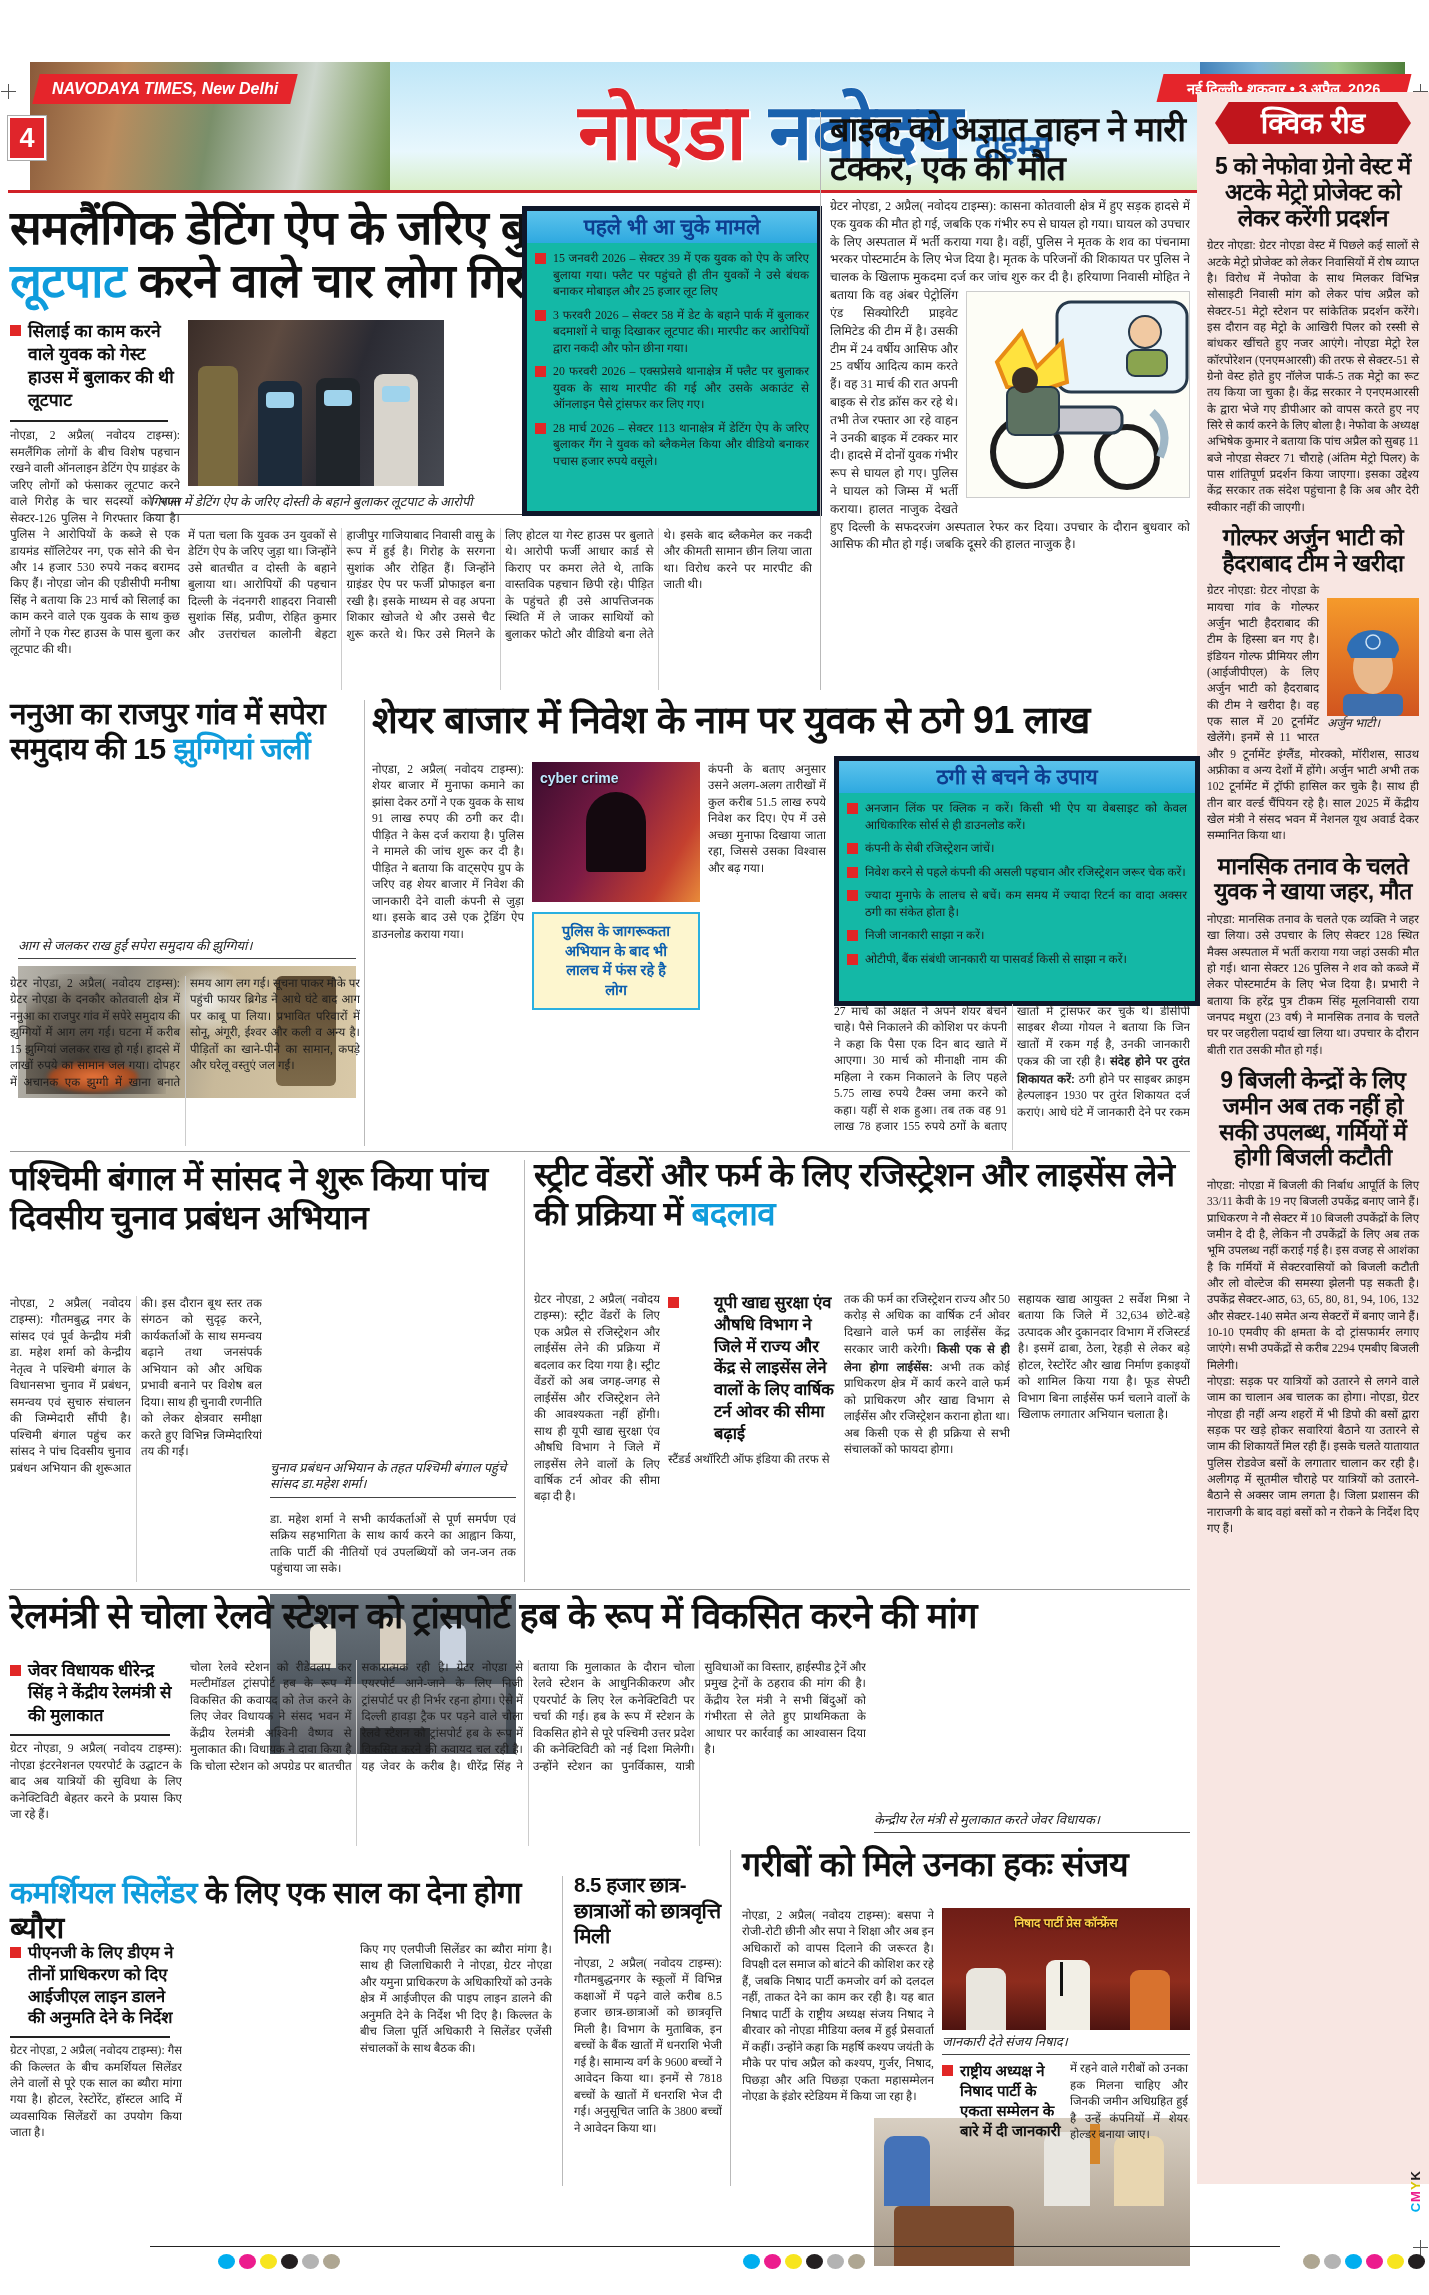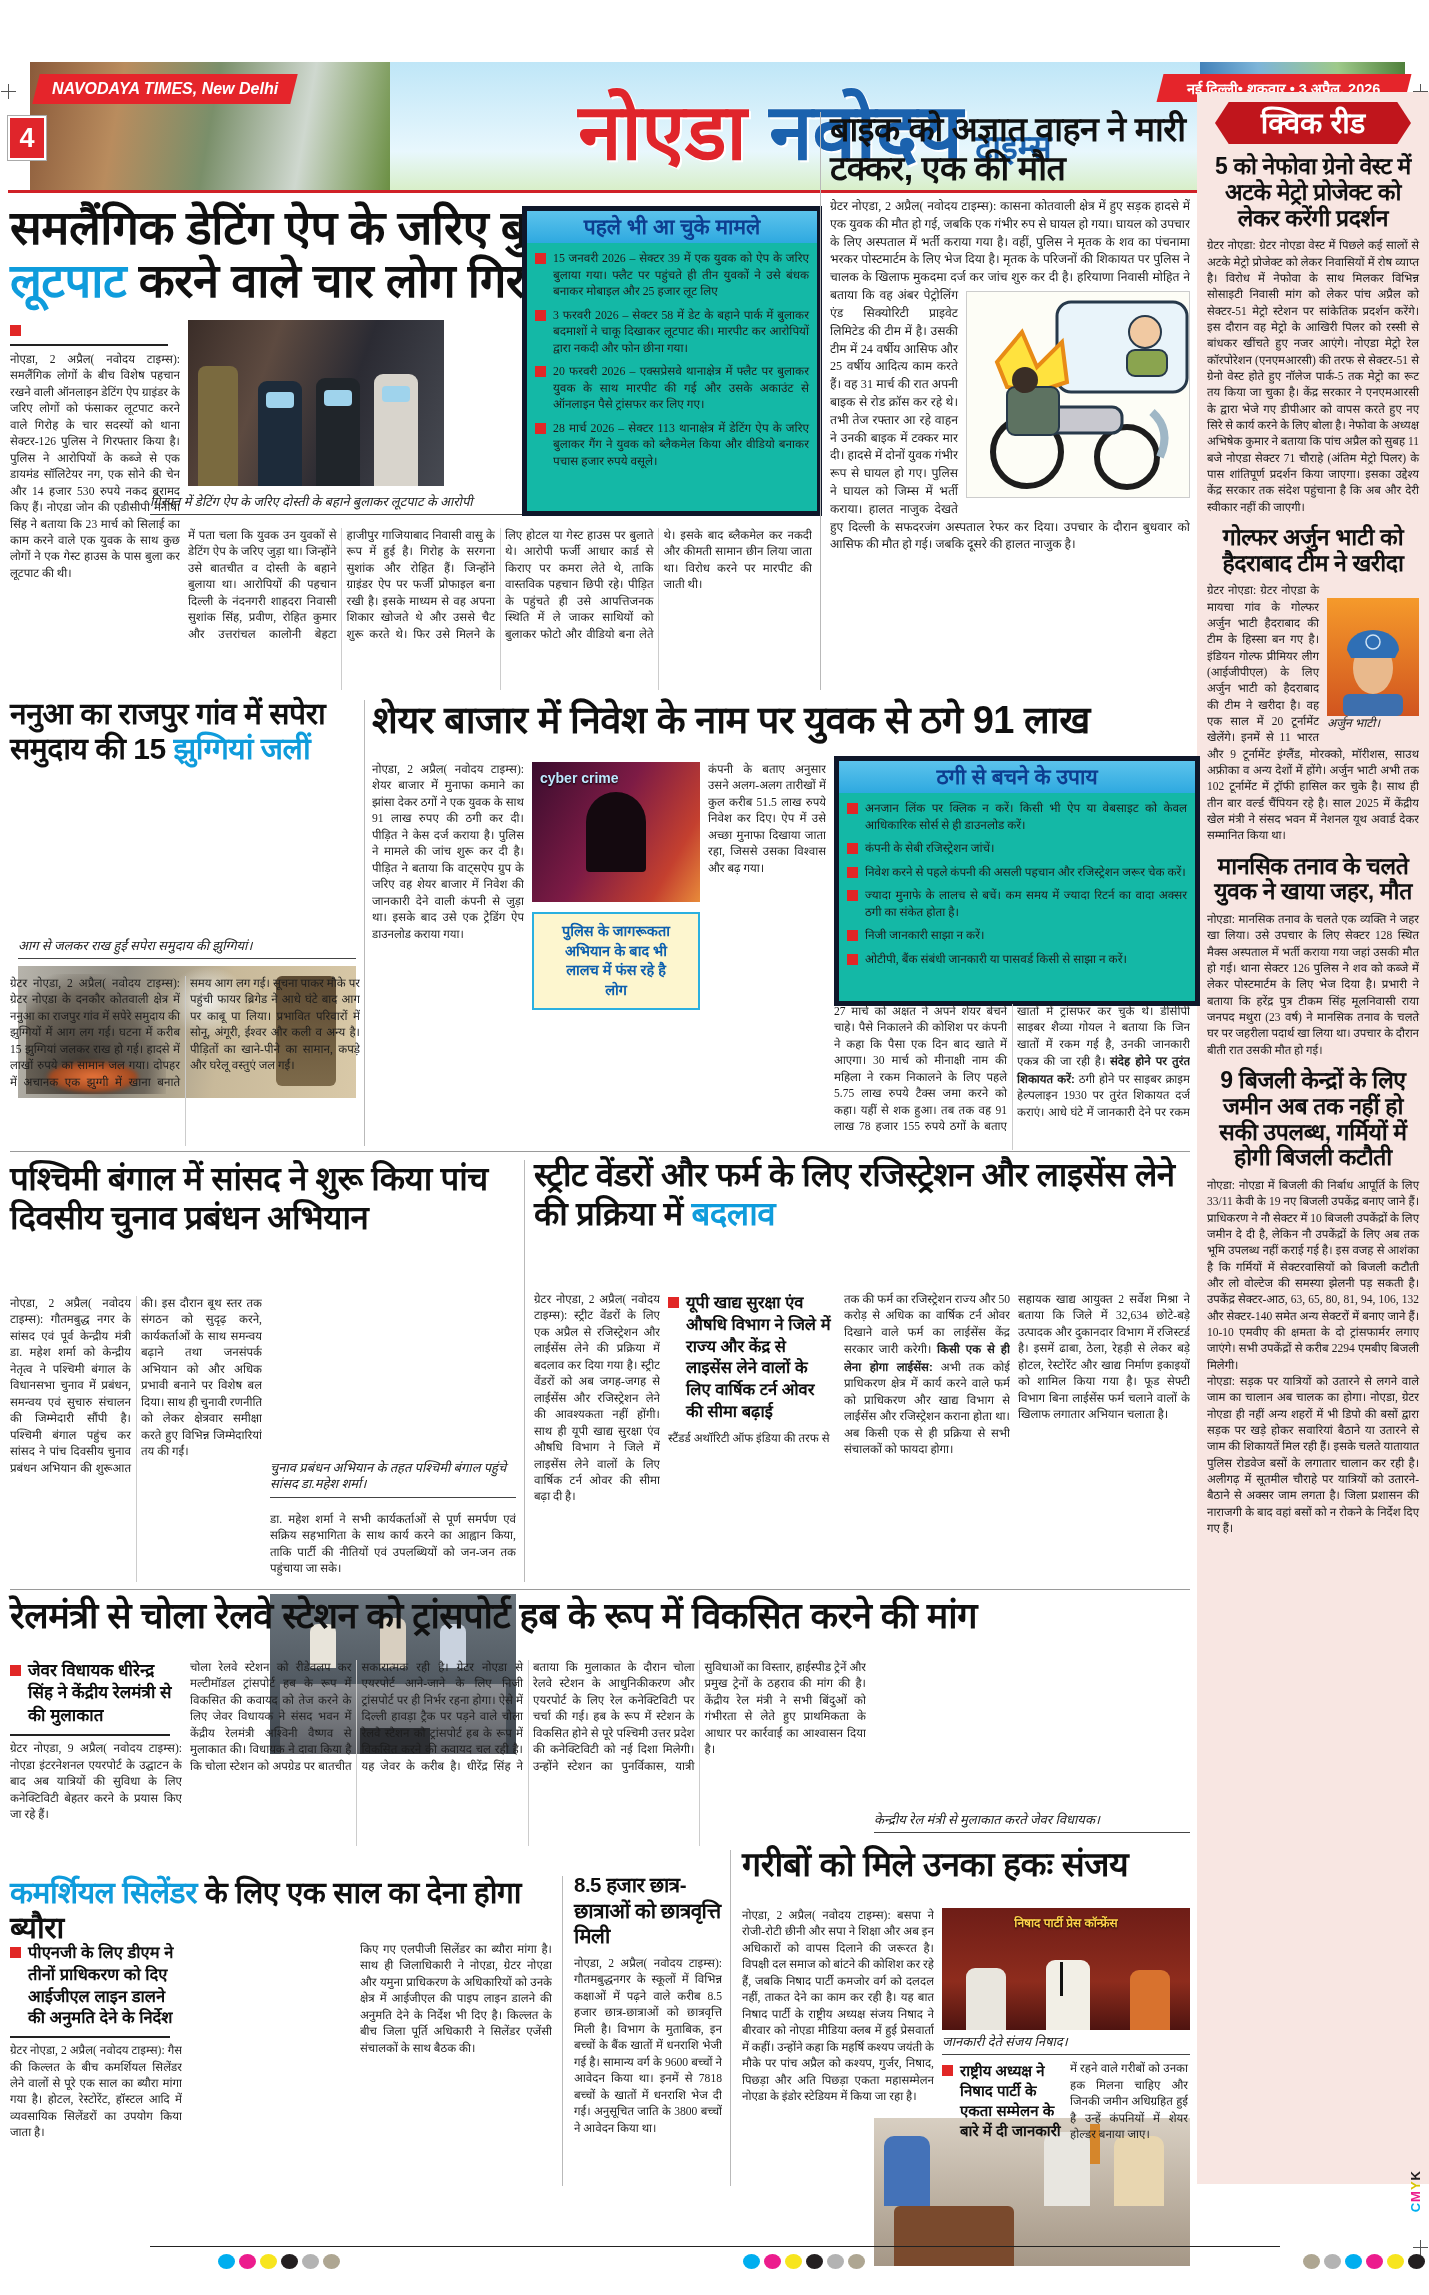--- a/index.html
+++ b/index.html
@@ -69,20 +69,21 @@
   <div class="abs" style="left:8px;top:190px;width:1399px;height:3px;background:#d02128;"></div>
 
   <div class="abs hl" style="left:10px;top:203px;width:810px;font-size:47px;">समलैंगिक डेटिंग ऐप के जरिए बुला कर</div>
   <div class="abs hl" style="left:10px;top:256px;width:810px;font-size:47px;">
     <span class="blue">लूटपाट</span><span> करने वाले चार लोग गिरफ्तार</span>
   </div>
 
   <div class="abs clip" style="left:10px;top:320px;width:170px;height:370px;">
     <div style="display:flex;">
       <span class="sq" style="margin-top:5px;"></span>
+      <span class="subhd">सिलाई का काम करने वाले युवक को गेस्ट हाउस में बुलाकर की थी लूटपाट</span>
     </div>
     <div style="width:158px;height:2px;background:#222;margin:8px 0 6px 0;"></div>
     <div class="bt">नोएडा, 2 अप्रैल( नवोदय टाइम्स): समलैंगिक लोगों के बीच विशेष पहचान रखने वाली ऑनलाइन डेटिंग ऐप ग्राइंडर के जरिए लोगों को फंसाकर लूटपाट करने वाले गिरोह के चार सदस्यों को थाना सेक्टर-126 पुलिस ने गिरफ्तार किया है। पुलिस ने आरोपियों के कब्जे से एक डायमंड सॉलिटेयर नग, एक सोने की चेन और 14 हजार 530 रुपये नकद बरामद किए हैं। नोएडा जोन की एडीसीपी मनीषा सिंह ने बताया कि 23 मार्च को सिलाई का काम करने वाले एक युवक के साथ कुछ लोगों ने एक गेस्ट हाउस के पास बुला कर लूटपाट की थी।</div>
   </div>
 
   <div class="abs photo" style="left:188px;top:320px;width:256px;height:166px;background:linear-gradient(110deg,#3a2d28 0%,#5d4a40 30%,#2b2b33 60%,#474a52 100%);">
     <div style="position:absolute;left:10px;bottom:0;width:40px;height:120px;background:#7a6a3f;border-radius:8px 8px 0 0;"></div>
     <div style="position:absolute;left:70px;bottom:0;width:44px;height:105px;background:#1d2b3a;border-radius:9px 9px 0 0;"></div>
     <div style="position:absolute;left:128px;bottom:0;width:44px;height:108px;background:#20252a;border-radius:9px 9px 0 0;"></div>
     <div style="position:absolute;left:186px;bottom:0;width:44px;height:112px;background:#d8d4cc;border-radius:9px 9px 0 0;"></div>
@@ -243,21 +244,21 @@
   </div>
   <div class="abs cap capline" style="left:270px;top:1460px;width:246px;">चुनाव प्रबंधन अभियान के तहत पश्चिमी बंगाल पहुंचे सांसद डा.महेश शर्मा।</div>
   <div class="abs bt clip" style="left:270px;top:1512px;width:246px;height:70px;">डा. महेश शर्मा ने सभी कार्यकर्ताओं से पूर्ण समर्पण एवं सक्रिय सहभागिता के साथ कार्य करने का आह्वान किया, ताकि पार्टी की नीतियों एवं उपलब्धियों को जन-जन तक पहुंचाया जा सके।</div>
 
   <div class="vr" style="left:524px;top:1160px;height:422px;"></div>
   <div class="abs hl" style="left:534px;top:1156px;width:656px;font-size:33px;line-height:1.18;">
     <span>स्ट्रीट वेंडरों और फर्म के लिए रजिस्ट्रेशन और लाइसेंस लेने की प्रक्रिया में </span><span class="blue">बदलाव</span>
   </div>
   <div class="abs bt clip" style="left:534px;top:1292px;width:126px;height:290px;">ग्रेटर नोएडा, 2 अप्रैल( नवोदय टाइम्स): स्ट्रीट वेंडरों के लिए एक अप्रैल से रजिस्ट्रेशन और लाईसेंस लेने की प्रक्रिया में बदलाव कर दिया गया है। स्ट्रीट वेंडरों को अब जगह-जगह से लाईसेंस और रजिस्ट्रेशन लेने की आवश्यकता नहीं होंगी। साथ ही यूपी खाद्य सुरक्षा एंव औषधि विभाग ने जिले में लाइसेंस लेने वालों के लिए वार्षिक टर्न ओवर की सीमा बढ़ा दी है।</div>
   <div class="abs clip" style="left:668px;top:1292px;width:168px;height:290px;">
-    <div style="display:flex;">
+    <div style="display:flex;gap:28px;">
       <span class="sq" style="margin-top:5px;"></span>
       <span class="subhd" style="font-size:16.5px;">यूपी खाद्य सुरक्षा एंव औषधि विभाग ने जिले में राज्य और केंद्र से लाइसेंस लेने वालों के लिए वार्षिक टर्न ओवर की सीमा बढ़ाई</span>
     </div>
     <div class="bt" style="margin-top:8px;">स्टैंडर्ड अथॉरिटी ऑफ इंडिया की तरफ से</div>
   </div>
   <div class="abs bt clip" style="left:844px;top:1292px;width:166px;height:290px;">
     <span>तक की फर्म का रजिस्ट्रेशन राज्य और 50 करोड़ से अधिक का वार्षिक टर्न ओवर दिखाने वाले फर्म का लाईसेंस केंद्र सरकार जारी करेगी।</span>
     <b style="font-family:'Liberation Sans',sans-serif;">किसी एक से ही लेना होगा लाईसेंस:</b>
     <span>अभी तक कोई प्राधिकरण क्षेत्र में कार्य करने वाले फर्म को प्राधिकरण और खाद्य विभाग से लाईसेंस और रजिस्ट्रेशन कराना होता था। अब किसी एक से ही प्रक्रिया से सभी संचालकों को फायदा होगा।</span>
   </div>

